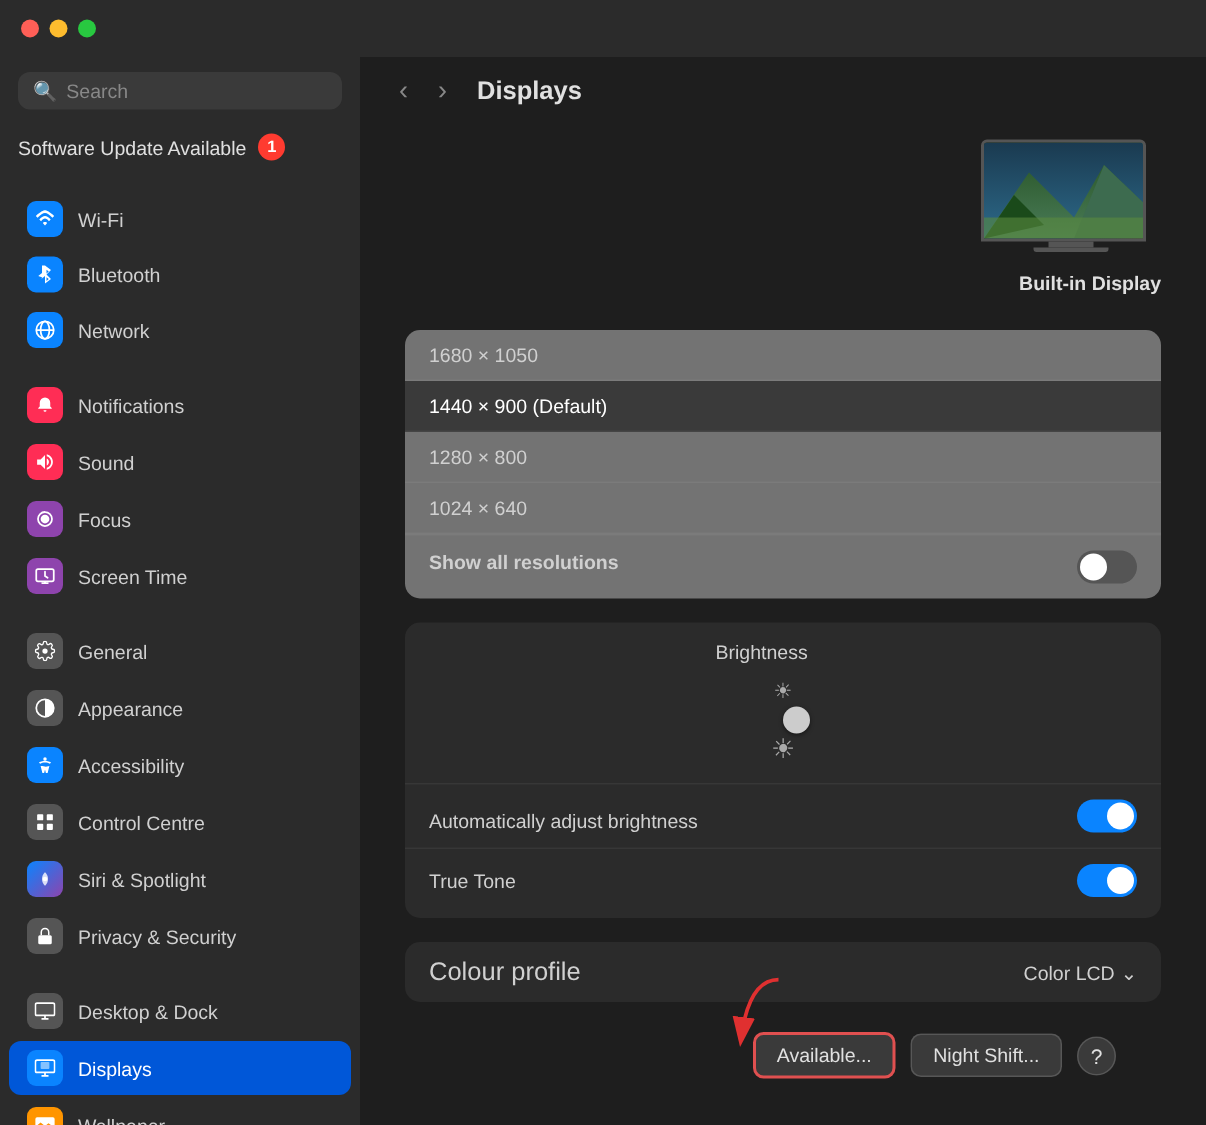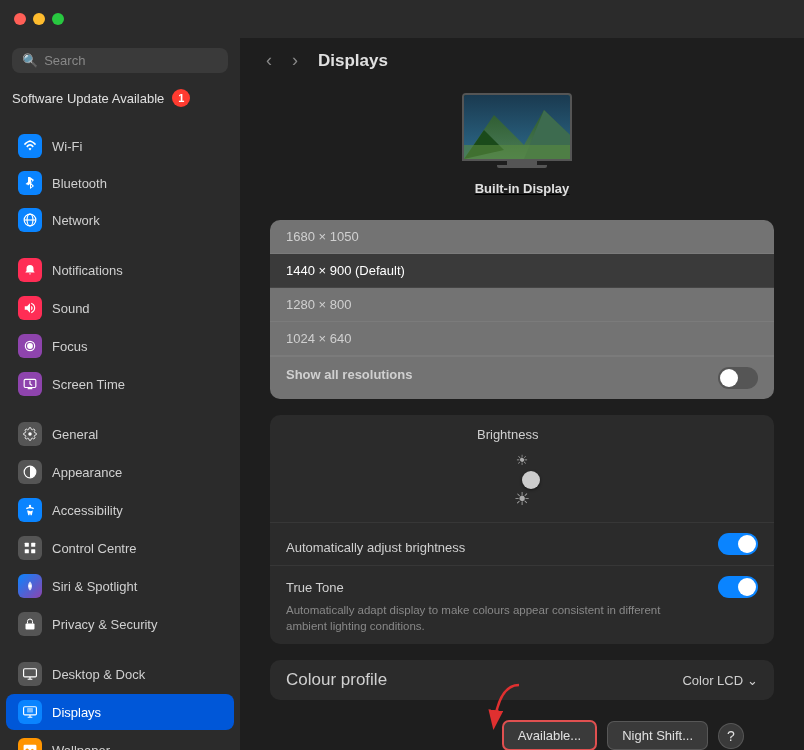--- a/index.html
+++ b/index.html
@@ -182,23 +182,22 @@
       margin-left: 6px;
     }
 
     
     .display-area {
       padding: 10px 30px 20px;
     }
     .display-monitor {
       display: flex;
       flex-direction: column;
-      align-items: center;
+      align-items: flex-end;
       margin-bottom: 24px;
-      text-decoration: underline;
     }
     .monitor-image {
       width: 120px;
       height: 80px;
       position: relative;
     }
     .monitor-screen {
       width: 110px;
       height: 68px;
       border-radius: 4px 4px 0 0;
@@ -689,21 +688,20 @@
         </div>
       </div>
 
       <div class="toggle-section">
         <div class="toggle-section-top">
           <span class="toggle-row-text">True Tone</span>
           <div class="toggle on">
             <div class="toggle-knob"></div>
           </div>
         </div>
-        <div class="toggle-section-desc">Automatically adapt display to make colours appear consistent in different ambient lighting conditions.</div>
       </div>
     </div>
 
     <div class="colour-card">
       <div class="colour-row">
         <span class="colour-label">Colour profile</span>
         <span class="colour-value">
           <span>Color LCD</span>
           <span>⌄</span>
         </span>

